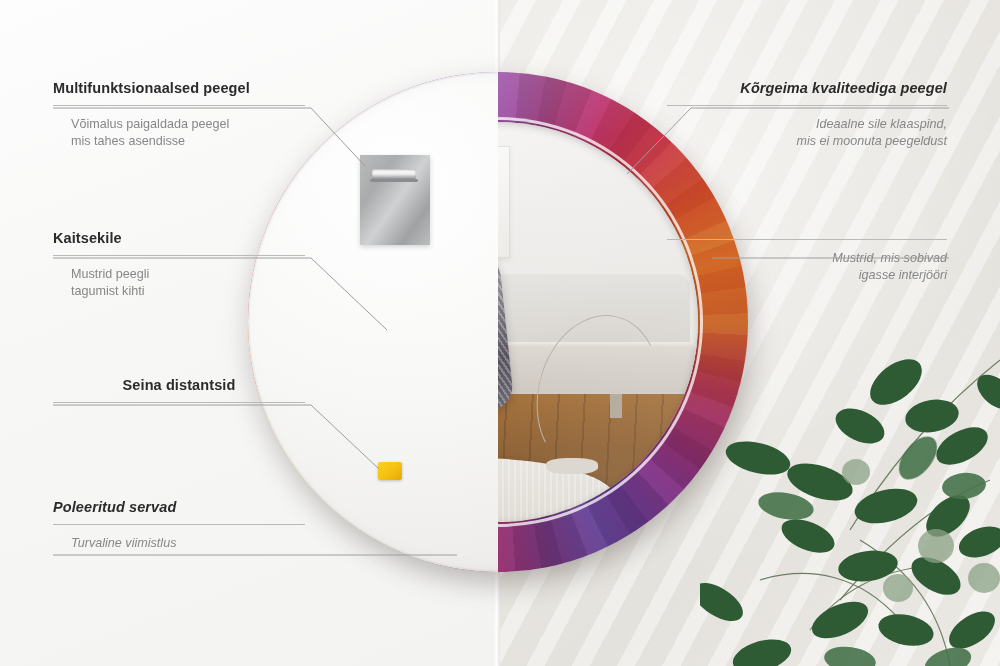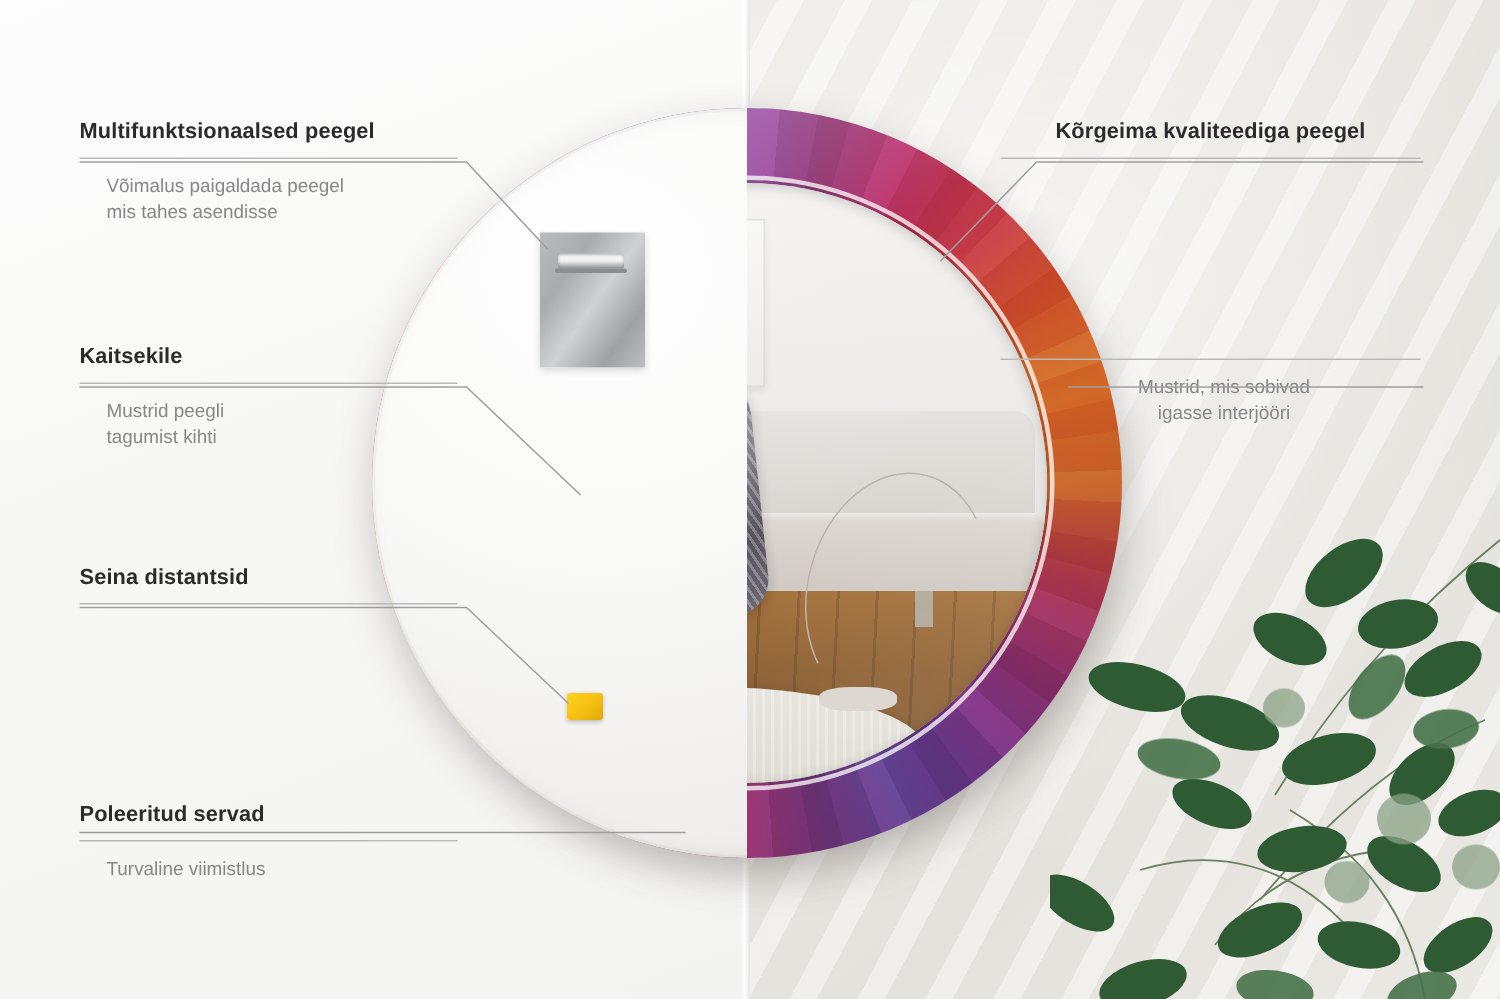--- a/index.html
+++ b/index.html
@@ -241,21 +241,21 @@
     font-size:14.5px; font-weight:bold; color:#2b2b2b; letter-spacing:.1px;
     white-space:nowrap;
   }
   .callout .rule{
     height:1px; background:#b9b9b9; margin-top:9px; margin-bottom:10px;
   }
   .callout .desc{
     font-size:12.6px; line-height:17px; color:#878787; white-space:pre-line;margin-left:18px;
   }
   .callout.left{ left:53px; text-align:left; }
-  .callout.right{ text-align:center; }
+  .callout.right{ text-align:right;font-style:italic; }
 
   .leader{ position:absolute; overflow:visible; pointer-events:none; }
   .leader path{ fill:none; stroke:#9e9e9e; stroke-width:1; }
 </style>
 </head>
 <body>
 
 <div id="stage">
 
   <div class="half-left"></div>
@@ -373,40 +373,42 @@
   <div class="callout left" style="top:230px; width:252px;">
     <div class="title">Kaitsekile</div>
     <div class="rule"></div>
     <div class="desc">Mustrid peegli
 tagumist kihti</div>
   </div>
   <svg class="leader" style="left:53px; top:254px; width:350px; height:90px;">
     <path d="M0 4 L258 4 L334 76"></path>
   </svg>
 
-  <div class="callout left" style="top:377px; width:252px;">
+  <div class="callout left" style="top:377px; width:252px;text-align:center;">
     <div class="title">Seina distantsid</div>
     <div class="rule"></div>
   </div>
   <svg class="leader" style="left:53px; top:401px; width:340px; height:80px;">
     <path d="M0 4 L258 4 L326 68"></path>
   </svg>
 
-  <div class="callout left" style="top:535px; width:252px;">
+  <div class="callout left" style="top:499px; width:252px;font-style:italic;">
     <div class="title">Poleeritud servad</div>
     <div class="rule"></div>
     <div class="desc">Turvaline viimistlus</div>
   </div>
   <svg class="leader" style="left:53px; top:551px; width:420px; height:20px;">
     <path d="M0 4 L404 4"></path>
   </svg>
 
   <div class="callout right" style="right:53px; top:80px; width:280px;">
     <div class="title">Kõrgeima kvaliteediga peegel</div>
     <div class="rule"></div>
+    <div class="desc">Ideaalne sile klaaspind,
+mis ei moonuta peegeldust</div>
   </div>
   <svg class="leader" style="left:627px; top:104px; width:322px; height:80px;">
     <path d="M322 4 L64 4 L0 70"></path>
   </svg>
 
   <div class="callout right" style="right:53px; top:230px; width:280px;">
     <div class="rule"></div>
     <div class="desc">Mustrid, mis sobivad
 igasse interjööri</div>
   </div>

